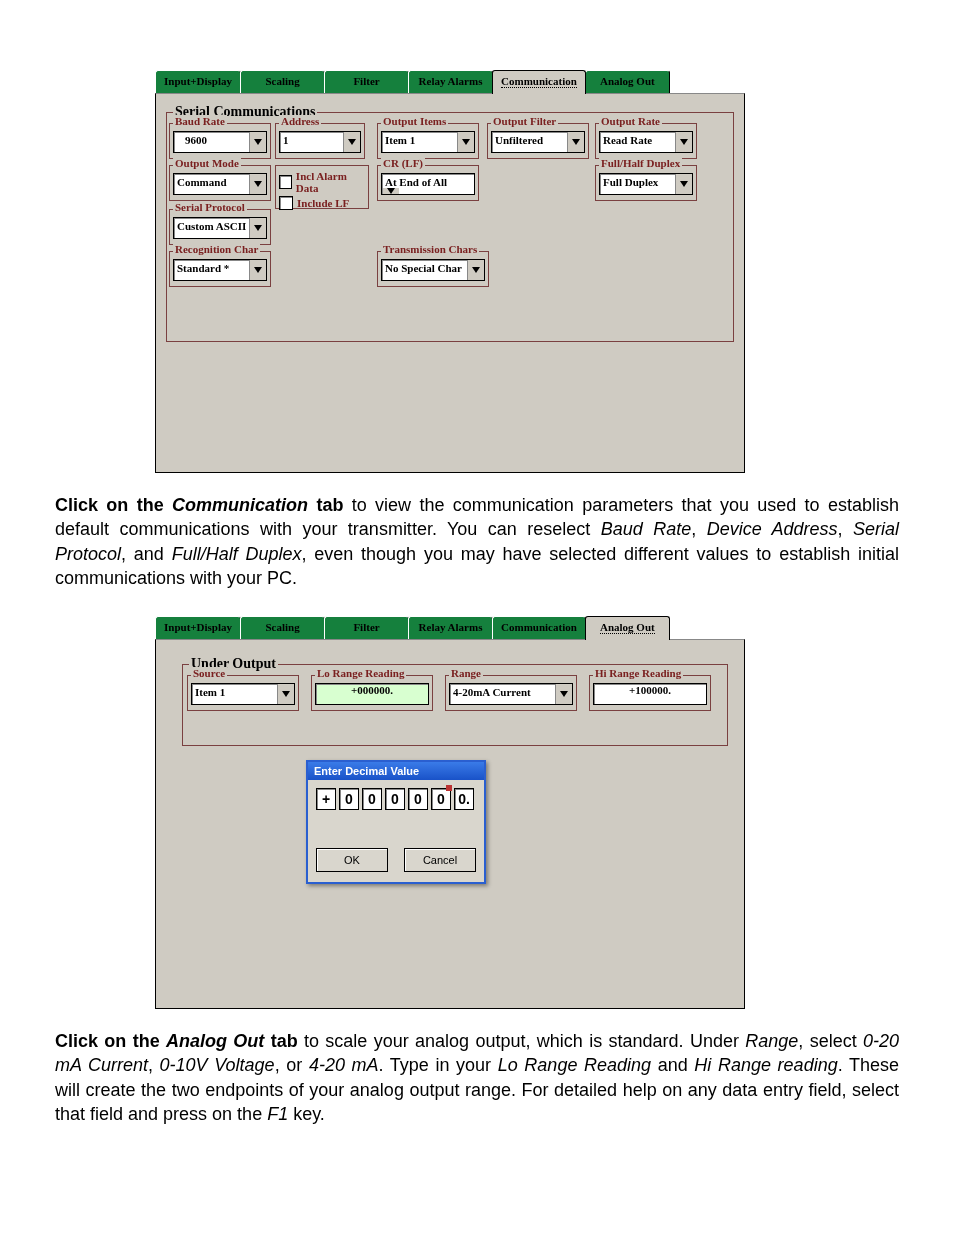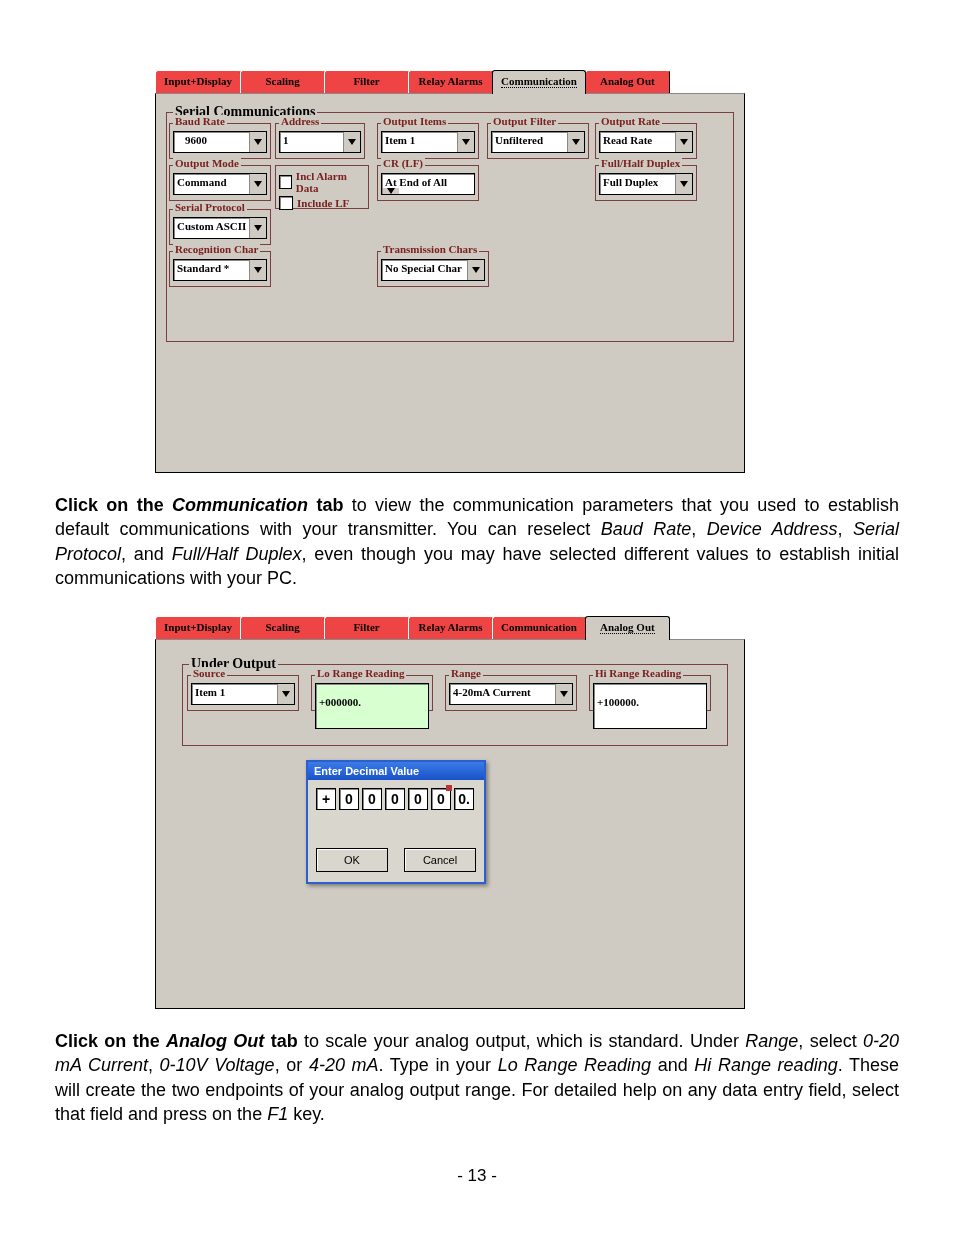--- a/index.html
+++ b/index.html
@@ -2,39 +2,39 @@
 <html><head>
 <meta charset="utf-8">
 <style>
   html,body{margin:0;padding:0;background:#fff;font-family:Arial,Helvetica,sans-serif;}
   .page{width:954px;margin:0 auto;padding:70px 55px 40px 55px;box-sizing:border-box;color:#000;}
   .panel-wrap{margin-left:100px;width:590px;}
   .tabstrip{display:flex;height:24px;font:bold 11px "Times New Roman",serif;position:relative;margin-bottom:-1px;}
   .tab{flex:0 0 auto;min-width:85px;padding:4px 8px 0 8px;text-align:center;background:#cfcbc2;
        border:1px solid #000;border-bottom:none;border-top-left-radius:3px;border-top-right-radius:3px;
        box-sizing:border-box;margin-right:-1px;position:relative;}
-  .tab.inactive{background:#ef4444;border-top-color:#fff;border-left-color:#fff;}
+  .tab.inactive{background:#15803d;border-top-color:#fff;border-left-color:#fff;}
   .tab.active{background:#cfcbc2;z-index:2;}
   .tab.active .lbl{border-bottom:1px dotted #000;}
   .panel{background:#cfcbc2;border:1px solid #000;border-top-color:#888;padding:8px 10px 30px 10px;
          position:relative;min-height:340px;}
   .panel2{min-height:330px;}
   .groupbox{position:relative;border:1px solid #7a4040;margin-top:10px;padding:18px 8px 10px 8px;}
   .groupbox>.legend{position:absolute;top:-9px;left:6px;background:#cfcbc2;padding:0 2px;
        font:bold 14px "Times New Roman",serif;color:#000;}
   .field{position:absolute;border:1px solid #7a4040;}
   .field>.legend{position:absolute;top:-9px;left:3px;background:#cfcbc2;padding:0 2px;
        font:bold 11px "Times New Roman",serif;color:#7a2020;white-space:nowrap;}
   .select{display:flex;height:20px;border:1px solid #000;background:#fff;font:bold 11px "Times New Roman",serif;
        box-shadow:inset 1px 1px 0 #888;}
   .select .val{flex:1;padding:2px 3px;white-space:nowrap;overflow:hidden;}
   .select .arrow{width:16px;background:#cfcbc2;border-left:1px solid #888;display:flex;align-items:center;justify-content:center;}
   .select .arrow svg{width:8px;height:6px;}
   .textinput{height:20px;border:1px solid #000;background:#fff;font:bold 11px "Times New Roman",serif;
-       padding:12px 3px;box-shadow:inset 1px 1px 0 #888;}
+       padding:0 3px;box-shadow:inset 1px 1px 0 #888;text-align:center;}
   .textinput.lime{background:#d8ffd0;}
   .chk{display:flex;align-items:center;font:bold 11px "Times New Roman",serif;color:#7a2020;}
   .chk .box{width:12px;height:12px;border:1px solid #000;background:#fff;margin-right:4px;box-shadow:inset 1px 1px 0 #888;}
   .para{font:18px Arial,sans-serif;line-height:1.35;margin:20px 0 0 0;text-align:justify;}
   .para b{font-weight:bold;}
   .para .bi{font-weight:bold;font-style:italic;}
   .para .i{font-style:italic;}
   .dialog{position:absolute;width:176px;border:2px solid #2a5fd0;background:#d9d6cd;
           box-shadow:2px 2px 4px rgba(0,0,0,.4);}
   .dialog .titlebar{background:linear-gradient(#3a7be8,#1952c8);color:#fff;font:bold 11px Arial;
@@ -273,14 +273,13 @@
           </div>
         </div>
       </div>
     </div>
   </div>
 
   <p class="para">
     <b>Click on the </b><span class="bi">Analog Out</span><b> tab</b><span> to scale your analog output, which is standard. Under </span><span class="i">Range</span><span>, select </span><span class="i">0-20 mA Current</span><span>, </span><span class="i">0-10V Voltage</span><span>, or </span><span class="i">4-20 mA</span><span>. Type in your </span><span class="i">Lo Range Reading</span><span> and </span><span class="i">Hi Range reading</span><span>. These will create the two endpoints of your analog output range. For detailed help on any data entry field, select that field and press on the </span><span class="i">F1</span><span> key.</span>
   </p>
 
-  <div class="footer">- 13 -</div>
 </div>
 
 </body></html>

